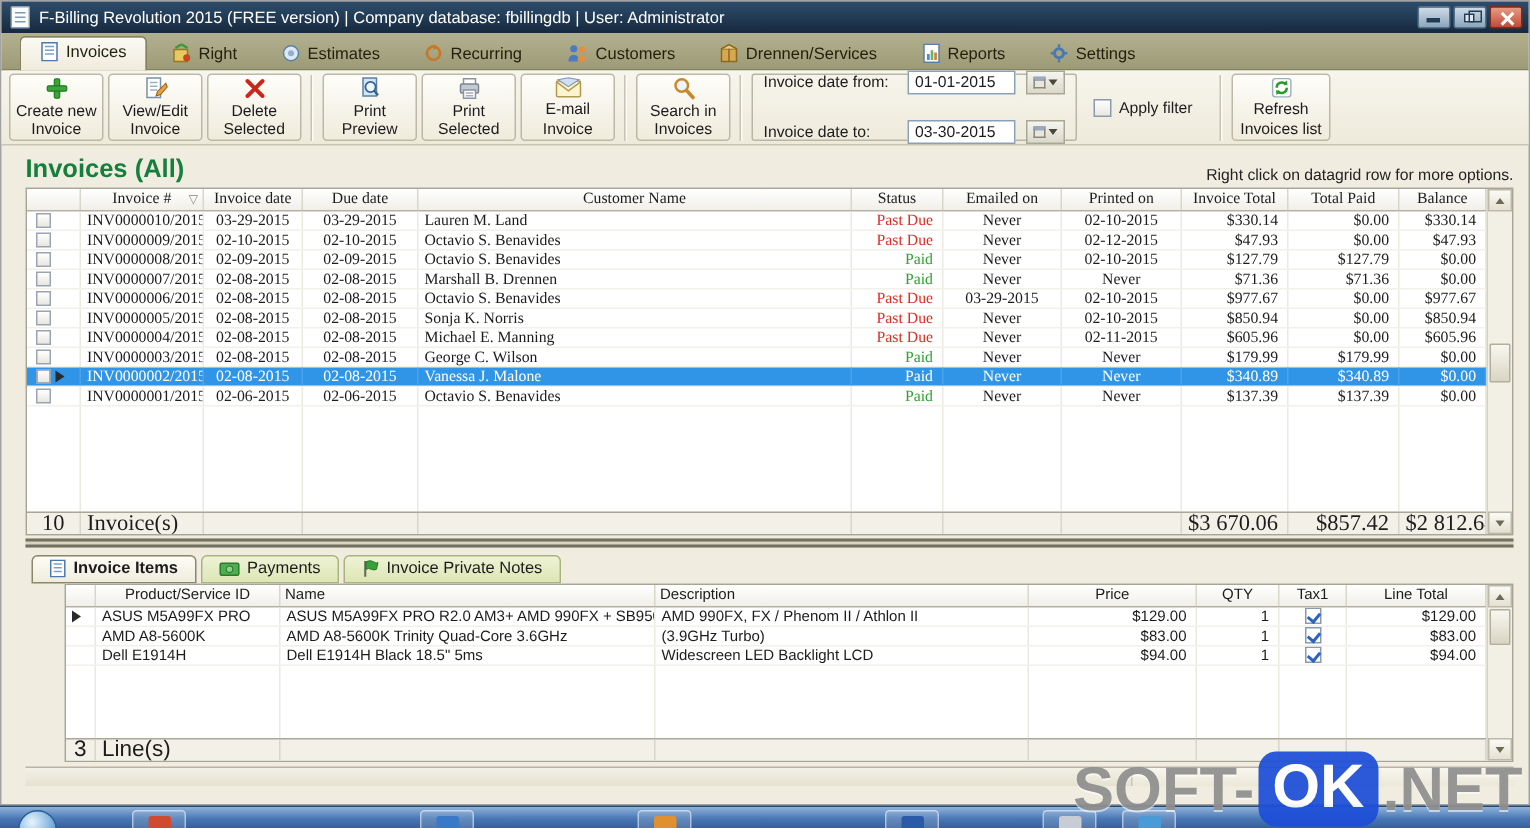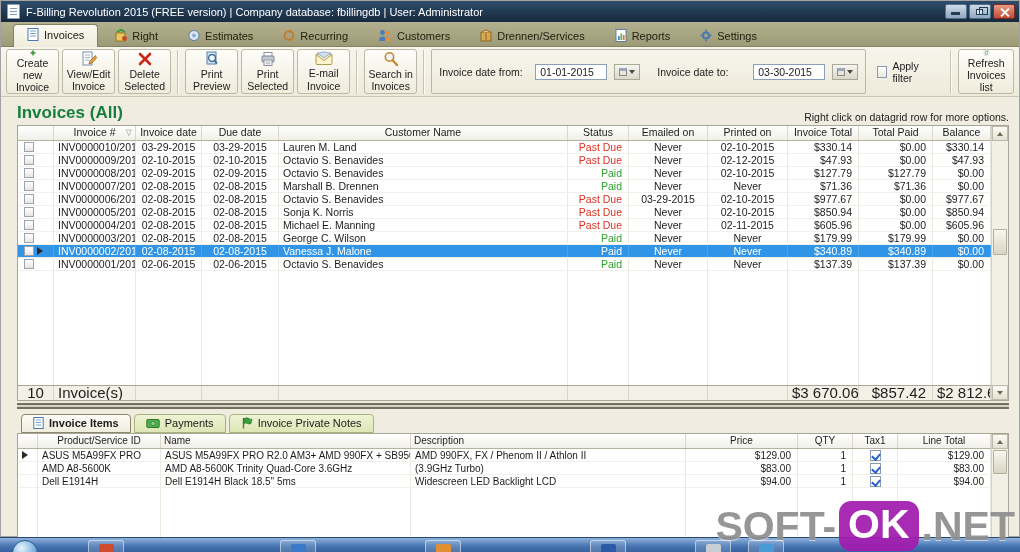--- a/index.html
+++ b/index.html
@@ -25,41 +25,41 @@
   .tabstrip { height:25px; background:linear-gradient(#b2b08e,#9d9b77); display:flex; align-items:flex-end; padding-left:12px; gap:4px; border-bottom:1px solid #84825e; }
   .mtab { display:flex; align-items:center; gap:5px; padding:3px 13px 4px; color:#22220f; cursor:default; }
   .mtab.active { background:linear-gradient(#fbfaf3,#efecdc); border:1px solid #84825e; border-bottom:none; border-radius:4px 4px 0 0; padding-bottom:6px; margin-bottom:-1px; }
   .mtab svg { display:block; }
 
   
   .toolbar { height:50px; background:linear-gradient(#f7f5ec,#eeeadb); border-bottom:1px solid #c9c6b4; display:flex; align-items:center; padding:0 5px; gap:3px; font-size:10.5px; }
   .tbtn { width:63px; height:45px; display:flex; flex-direction:column; align-items:center; justify-content:center; gap:1px; background:linear-gradient(#fefdf9,#efecdc); border:1px solid #bcb9a8; border-radius:3px; text-align:center; line-height:1.15; cursor:default; }
   .tbtn svg { display:block; }
   .tsep { width:2px; height:44px; border-left:1px solid #c6c3b2; border-right:1px solid #fcfbf5; margin:0 3px; }
-  .fgroup { height:45px; border:1px solid #b9b6a5; border-radius:2px; display:flex; justify-content:center; gap:17px; padding:0 7px; }
+  .fgroup { height:45px; border:1px solid #b9b6a5; border-radius:2px; display:flex; flex-direction:column; justify-content:center; gap:17px; padding:0 7px; }
   .frow { display:flex; align-items:center; gap:5px; }
   .flabel { width:91px; }
   .dfield { width:72px; height:16px; background:#fff; border:1px solid #8aa0b8; display:flex; align-items:center; padding:0 4px; }
   .dbtn { width:26px; height:16px; background:linear-gradient(#f6f5f0,#dbd8cb); border:1px solid #a9a795; display:flex; align-items:center; justify-content:center; gap:2px; margin-left:2px; }
   .cal { width:8px; height:8px; background:#e8e6dd; border:1px solid #8a887a; border-top:3px solid #9aa8c0; }
   .arr-dn { width:0; height:0; border-left:3px solid transparent; border-right:3px solid transparent; border-top:4px solid #4a4a3c; }
   .applyf { display:flex; align-items:center; gap:5px; margin:0 12px 0 8px; }
   .cbox { width:12px; height:12px; background:linear-gradient(#fff,#e9e7df); border:1px solid #8a9ab0; }
   .rbtn { width:66px; }
 
   
   .content { padding:3px 10px 0 16px; }
   .sect { display:flex; justify-content:space-between; align-items:flex-end; height:25px; padding-bottom:2px; }
   .sect-title { font-size:17px; color:#15803d;font-weight:bold; }
   .hint { font-size:10.5px; color:#222; }
 
   
   .gridwrap { position:relative; background:#fff; border:1px solid #a7a596; }
-  #invgrid { height:276px; }
-  #itemgrid { height:137px; }
+  #invgrid { height:232px;font-family:Liberation Serif, serif; }
+  #itemgrid { height:119px;margin-left:26px; }
   .gbody { margin-right:17px; display:flex; flex-direction:column; height:100%; font-size:10.5px; }
   #itemgrid .gbody { font-size:10px; }
   .igl { display:grid; grid-template-columns:36px 82px 66px 77px minmax(0,1fr) 61px 79px 80px 71px 74px 58px; }
   .pgl { display:grid; grid-template-columns:20px 123px 250px minmax(0,1fr) 112px 55px 45px 93px; }
   .ghead { background:linear-gradient(#ffffff,#f0efe9); border-bottom:1px solid #b5b2a3; }
   .hc { height:14px; line-height:13px; padding:0 3px; text-align:center; border-right:1px solid #d9d7ca; overflow:hidden; white-space:nowrap; position:relative; }
   .hc.lft { text-align:left; }
   .sortg { position:absolute; right:3px; top:0; font-size:8px; color:#8a887a; }
   .grow { height:13px; line-height:13px; border-bottom:1px solid #f1f0e9; cursor:default; }
   .c { padding:0 4px; border-right:1px solid #ebeae1; overflow:hidden; white-space:nowrap; }
@@ -101,21 +101,21 @@
   .ckd:before { content:""; position:absolute; left:2px; top:1px; width:4px; height:6px; border-right:2px solid #2a62c8; border-bottom:2px solid #2a62c8; transform:rotate(40deg); }
 
   
   .statusbar { height:13px; margin-top:3px; background:linear-gradient(#f3f1e6,#e5e2d1); border-top:1px solid #b7b4a3; }
   .statusbar .seg { float:right; width:255px; height:100%; background:linear-gradient(#f8f6ee,#ebe8d8); border-left:1px solid #c9c6b4; }
   .taskbar { position:absolute; left:0; bottom:0; width:100%; height:15px; background:linear-gradient(#8fb2dc,#4a78b4 55%,#35609d); border-top:1px solid #27496f; overflow:hidden; }
   .orb { position:absolute; left:12px; top:2px; width:26px; height:26px; border-radius:50%; background:radial-gradient(circle at 35% 30%,#e8f4fc,#7fb3e0 55%,#3f74ad); border:1px solid #2d5e94; }
   .tapp { position:absolute; top:2px; width:36px; height:20px; border:1px solid rgba(255,255,255,.5); border-radius:3px; background:rgba(255,255,255,.14); }
   .tapp i { display:block; width:15px; height:11px; margin:3px auto; border-radius:2px; }
   .wm { position:absolute; right:5px; top:501px; display:flex; align-items:center; font-weight:bold; font-size:41px; color:#8f8f8f; opacity:.93; text-shadow:0 1px 0 rgba(255,255,255,.6); white-space:nowrap; }
-  .okbox { background:#a21caf; color:#fff; border-radius:12px; padding:0 9px 3px; margin:0 3px; text-shadow:none; }
+  .okbox { background:#1d4ed8; color:#fff; border-radius:12px; padding:0 9px 3px; margin:0 3px; text-shadow:none; }
 </style>
 </head>
 <body>
 
 <div class="screen">
   <div class="window">
 
     <div class="titlebar">
       <span class="app-ico"></span>
       <span class="tb-title">F-Billing Revolution 2015 (FREE version) | Company database: fbillingdb | User: Administrator</span>

